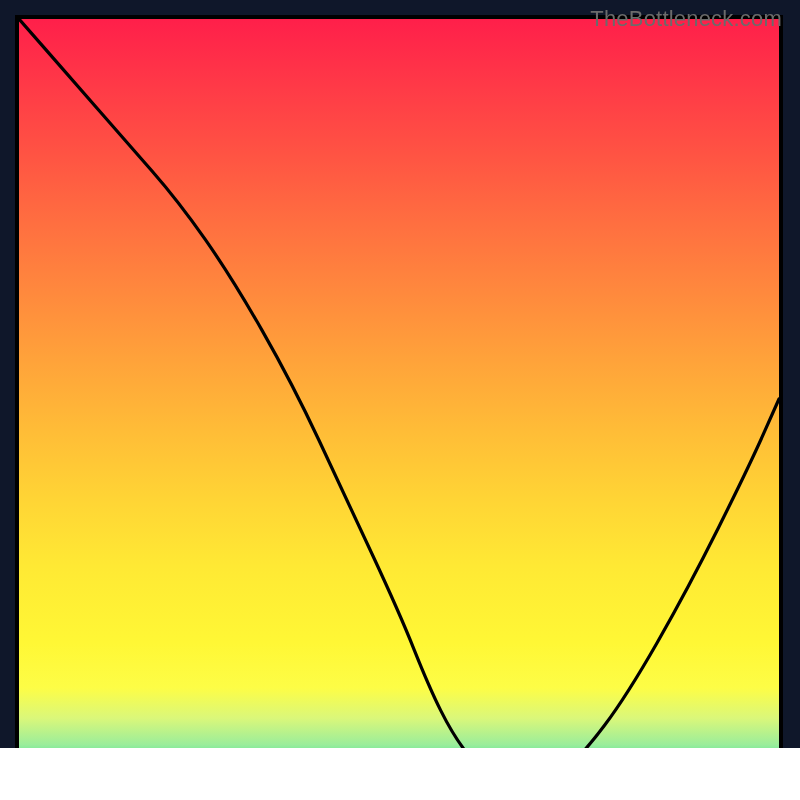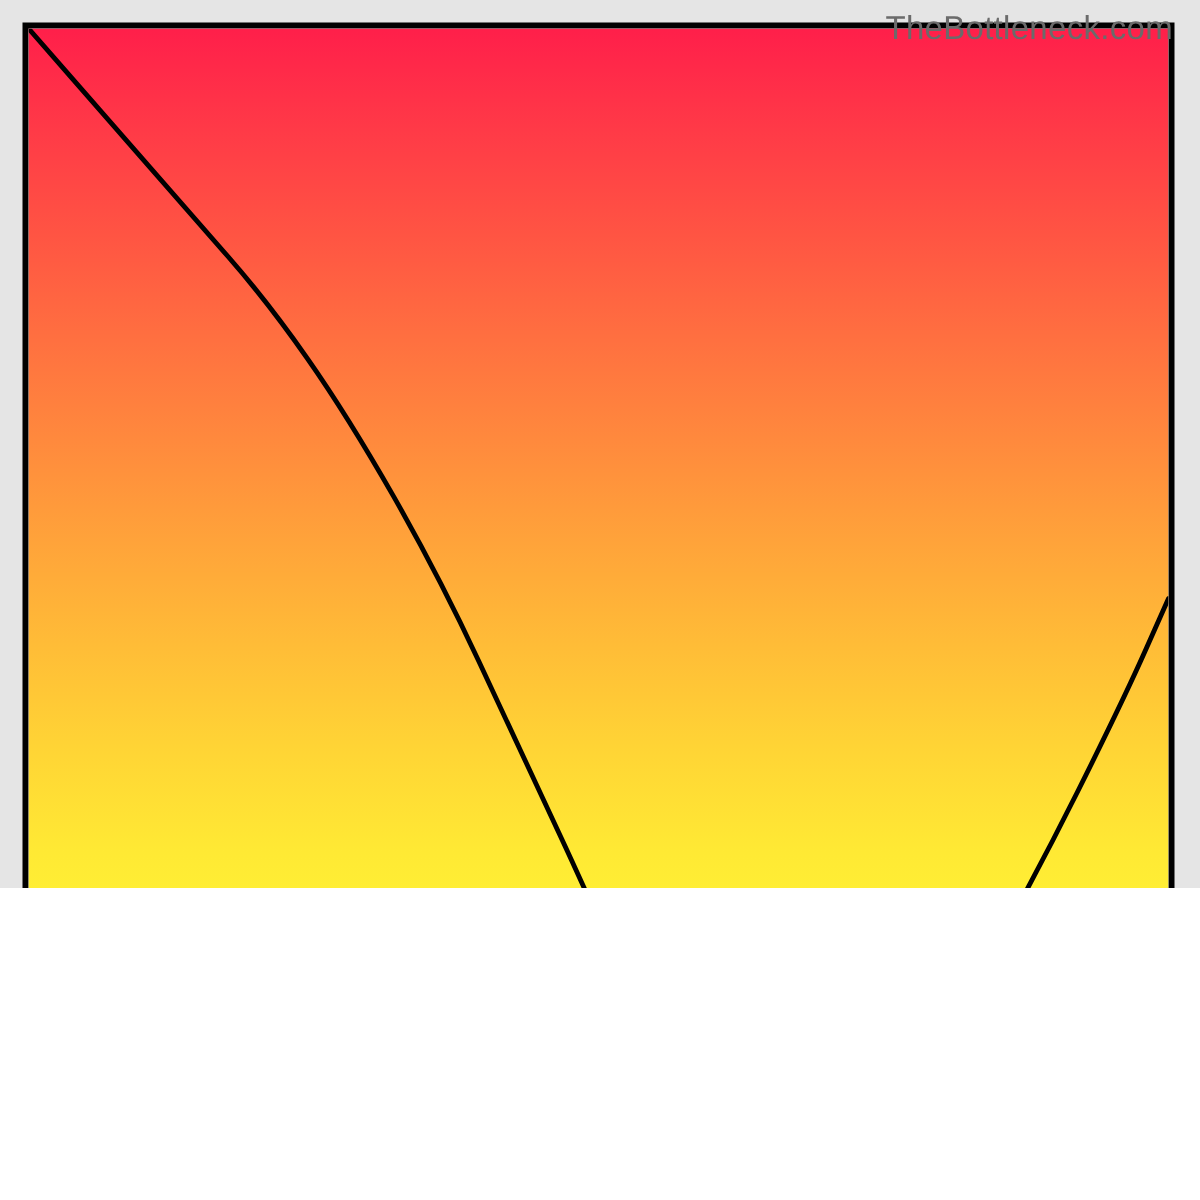--- a/index.html
+++ b/index.html
@@ -3,23 +3,23 @@
 <meta charset="utf-8">
 <style>
   body {
     margin: 0;
     padding: 0;
     background: #ffffff;
     font-family: Arial, sans-serif;
   }
   .container {
     width: 800px;
-    height: 592px;
+    height: 748px;
     position: relative;
-    background: #e5e5e5;
+    background: #0f172a;
   }
   .watermark {
     position: absolute;
     top: 6px;
     right: 18px;
     font-size: 22px;
     font-weight: 500;
     color: #6b6b6b;
     letter-spacing: 0.2px;
     z-index: 10;

